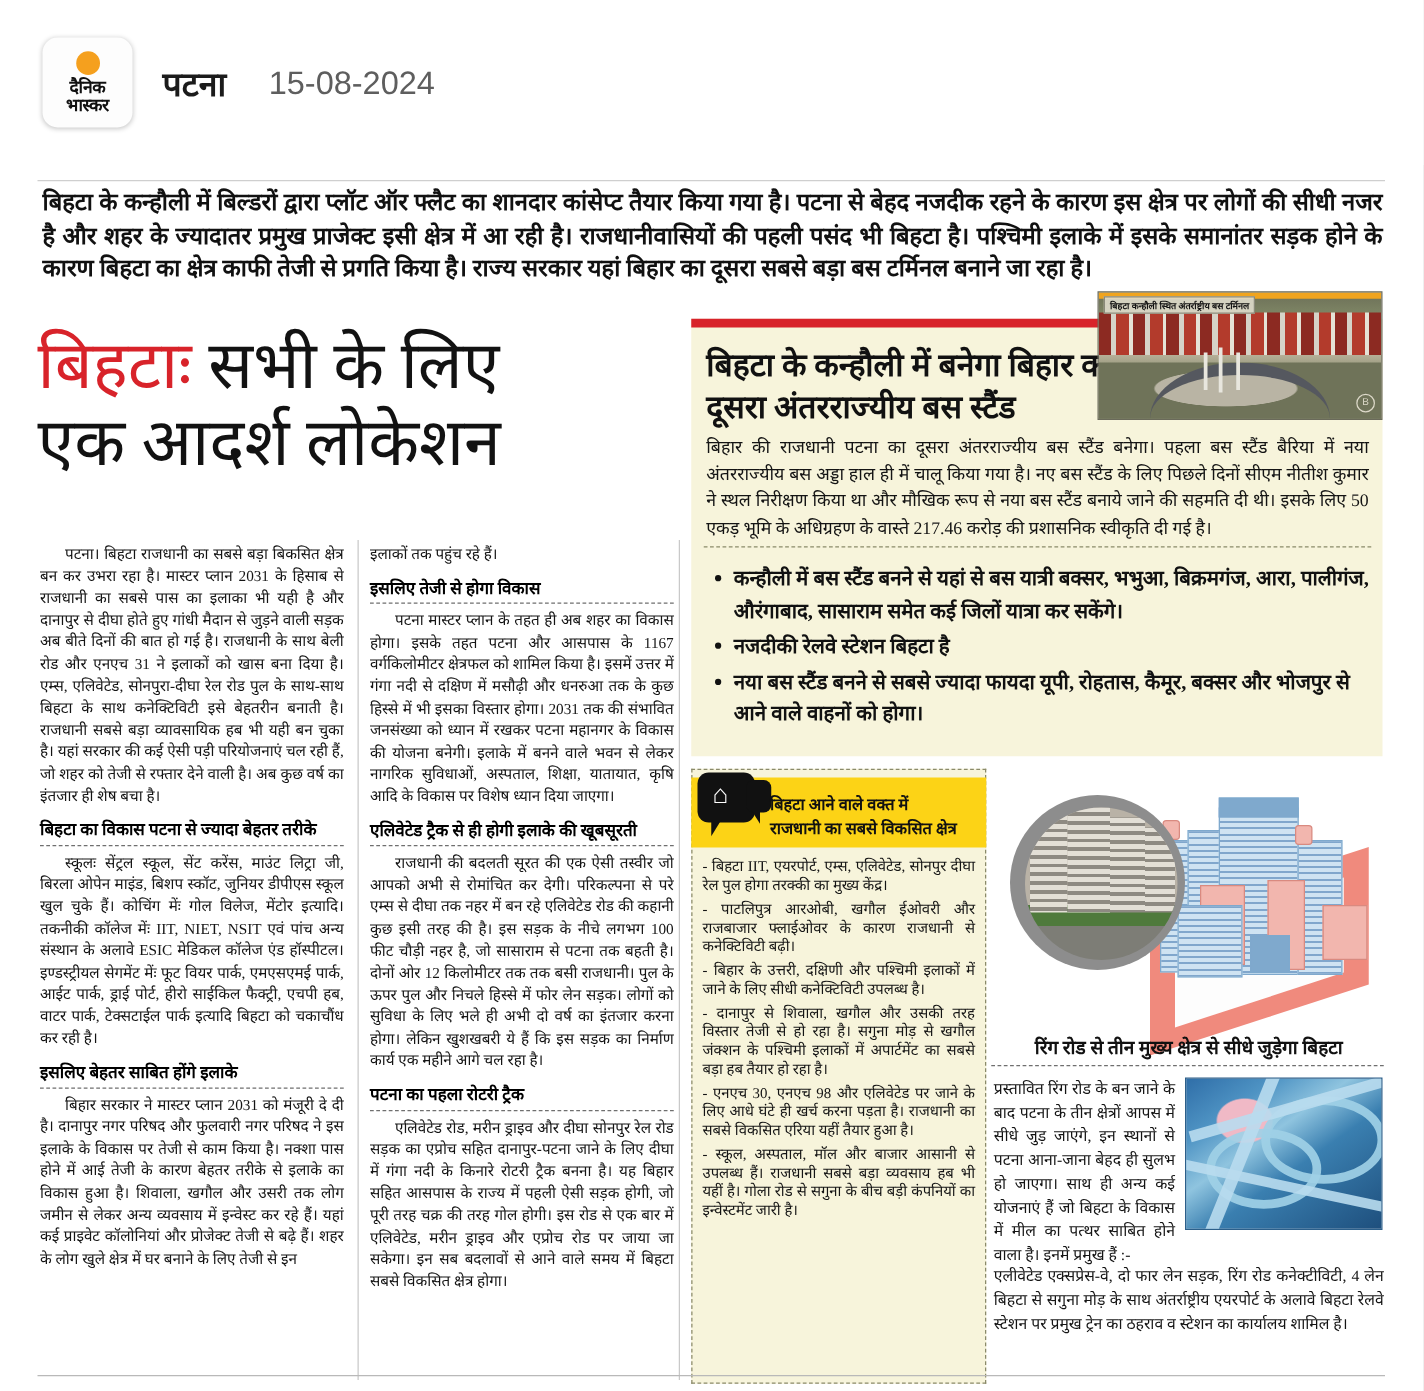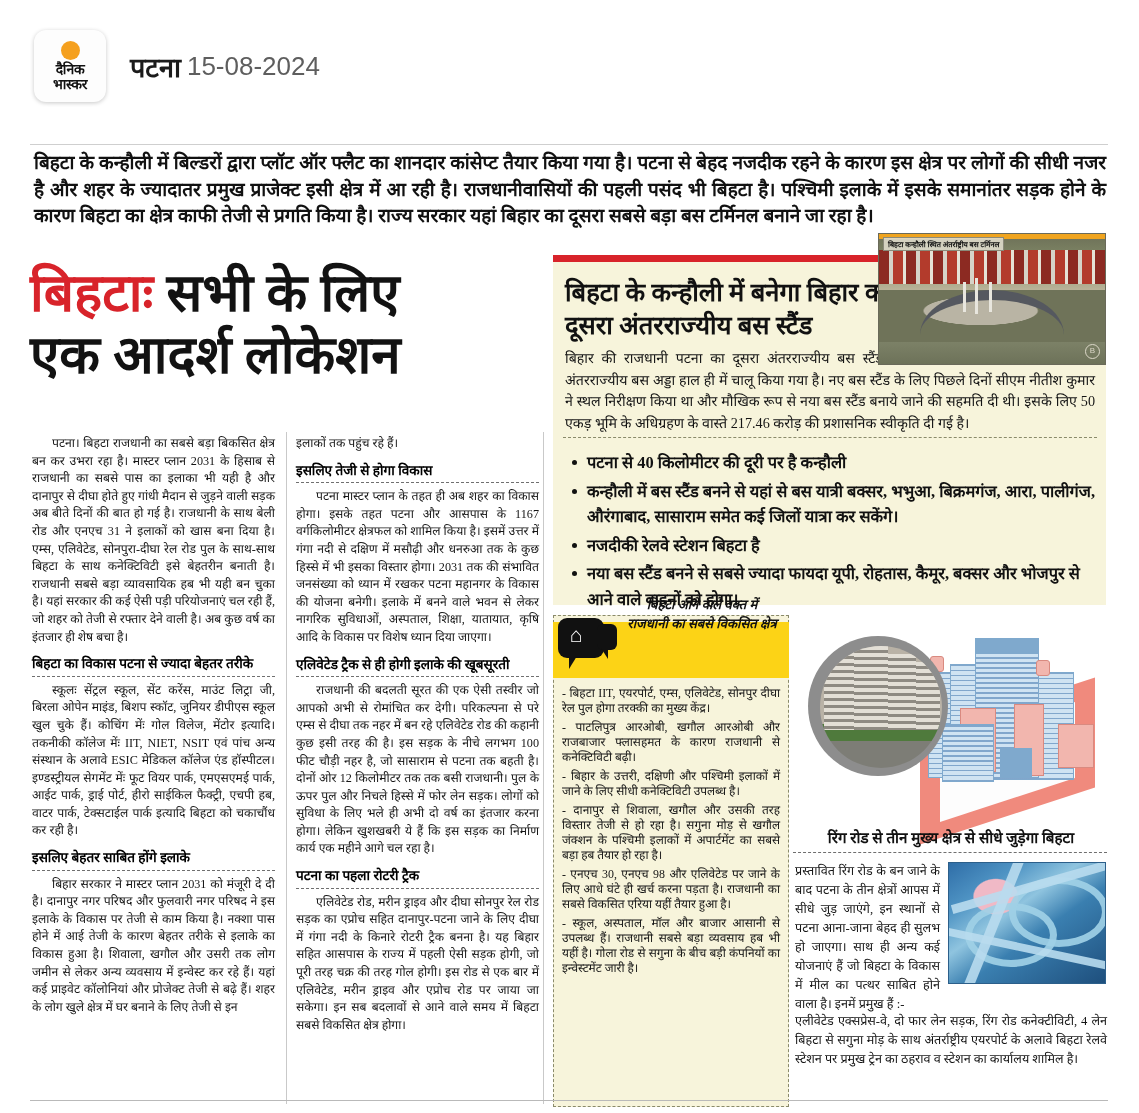--- a/index.html
+++ b/index.html
@@ -20,36 +20,36 @@
     margin-right:24px;
   }
   .logo-sun{width:19px;height:19px;border-radius:50%;background:#f5a01e;margin-bottom:2px;}
   .logo-l1,.logo-l2{
     font-family:"Liberation Sans","DejaVu Sans",sans-serif;
     font-weight:bold;font-size:14px;line-height:14px;color:#111;letter-spacing:-.3px;
   }
   .logo-l2{margin-top:1px;}
   .city{
     font-family:"Liberation Sans","DejaVu Sans",sans-serif;
-    font-size:27px;font-weight:bold;color:#1b1b1b;margin-right:6px;
+    font-size:27px;font-weight:bold;color:#1b1b1b;margin-right:34px;
   }
   .pubdate{
     font-family:"Liberation Sans","DejaVu Sans",sans-serif;
     font-size:26px;color:#5e5e5e;
   }
   
   .intro{
     position:absolute;left:34px;top:150px;width:1072px;
     font-size:19px;line-height:26.5px;color:#111;text-align:justify;
     font-weight:700;
   }
   
   .headline{
     position:absolute;left:30px;top:262px;width:505px;
-    font-size:53px;line-height:62px;font-weight:bold;color:#121212;
+    font-size:53px;line-height:62px;font-weight:normal;color:#121212;
   }
   .headline .hl-red{color:#d8232a;}
   
   .col{position:absolute;font-size:12.2px;line-height:17.6px;color:#141414;text-align:justify;}
   .col p{margin:0 0 3px 0;text-indent:20px;}
   .col p.noindent{text-indent:0;}
   .col1{left:32px;top:435px;width:243px;font-family:Liberation Serif, serif;}
   .col2{left:296px;top:435px;width:243px;}
   .subhead{
     text-align:left;font-weight:bold;font-size:13.6px;color:#000;
@@ -92,21 +92,21 @@
   }
   .bullets li{margin-bottom:3px;}
   .bullets ul{margin:0;padding-left:22px;list-style:none;}
   .bullets li{position:relative;}
   .bullets li:before{
     content:"";position:absolute;left:-15px;top:10px;width:5px;height:5px;
     border-radius:50%;background:#111;
   }
   
   .busphoto{
-    position:absolute;left:878px;top:233px;width:228px;height:132px;
+    position:absolute;left:878px;top:233px;width:228px;height:103px;
     background:linear-gradient(#6c6f57 0%,#7d8464 16%,#9aa07c 30%,#c1b7a0 46%,#8f9478 62%,#6d7259 100%);
     overflow:hidden;border:1px solid #6a6a5a;box-sizing:border-box;
   }
   .bus-strip{position:absolute;left:0;top:16px;width:100%;height:34px;
     background:repeating-linear-gradient(90deg,#8c2a22 0 10px,#d6d3c8 10px 14px,#b33b2c 14px 24px,#e5e2d6 24px 27px);}
   .bus-road{position:absolute;left:0;top:56px;width:100%;height:52px;
     background:radial-gradient(ellipse at 45% 40%,#b9b4a4 0 32%,#6f7359 33% 100%);}
   .bus-curve{position:absolute;left:18%;top:56px;width:64%;height:44px;
     border-top:10px solid #55585f;border-radius:60% 60% 0 0 / 100% 100% 0 0;}
   .bus-pylon{position:absolute;width:3px;height:30px;background:#e8e6de;top:48px;}
@@ -122,24 +122,23 @@
   .bus-topbar{position:absolute;left:0;top:0;width:100%;height:5px;background:#f0a41e;}
   
   .ybox{
     position:absolute;left:553px;top:615px;width:236px;height:492px;
     background:#f7f4db;border:1.6px dashed #8a8a6a;box-sizing:border-box;
   }
   .ybanner{
     position:absolute;left:553px;top:622px;width:236px;height:56px;background:#fcd316;
   }
   .ybanner-txt{
-    position:absolute;left:616px;top:595px;width:172px;
+    position:absolute;left:616px;top:634px;width:172px;
     font-size:13.1px;line-height:19px;font-weight:bold;color:#111;
-    text-align:center;
-    font-style:italic;
+    text-align:left;
   }
   .home-bubble{
     position:absolute;left:558px;top:618px;width:46px;height:40px;background:#111;
     border-radius:9px;
   }
   .home-bubble:after{
     content:"";position:absolute;left:11px;top:38px;border-left:8px solid #111;
     border-bottom:13px solid transparent;
   }
   .home-bubble2{
@@ -273,21 +272,20 @@
     <p>एलिवेटेड रोड, मरीन ड्राइव और दीघा सोनपुर रेल रोड सड़क का एप्रोच सहित दानापुर-पटना जाने के लिए दीघा में गंगा नदी के किनारे रोटरी ट्रैक बनना है। यह बिहार सहित आसपास के राज्य में पहली ऐसी सड़क होगी, जो पूरी तरह चक्र की तरह गोल होगी। इस रोड से एक बार में एलिवेटेड, मरीन ड्राइव और एप्रोच रोड पर जाया जा सकेगा। इन सब बदलावों से आने वाले समय में बिहटा सबसे विकसित क्षेत्र होगा।</p>
   </div>
 
   <div class="cream"></div>
   <div class="cream-topline"></div>
   <div class="cream-head">बिहटा के कन्हौली में बनेगा बिहार का दूसरा अंतरराज्यीय बस स्टैंड</div>
   <div class="cream-body">बिहार की राजधानी पटना का दूसरा अंतरराज्यीय बस स्टैंड बनेगा। पहला बस स्टैंड बैरिया में नया अंतरराज्यीय बस अड्डा हाल ही में चालू किया गया है। नए बस स्टैंड के लिए पिछले दिनों सीएम नीतीश कुमार ने स्थल निरीक्षण किया था और मौखिक रूप से नया बस स्टैंड बनाये जाने की सहमति दी थी। इसके लिए 50 एकड़ भूमि के अधिग्रहण के वास्ते 217.46 करोड़ की प्रशासनिक स्वीकृति दी गई है।</div>
   <div class="cream-dash"></div>
   <div class="bullets">
     <ul>
-      <li>पटना से 40 किलोमीटर की दूरी पर है कन्हौली</li>
       <li>कन्हौली में बस स्टैंड बनने से यहां से बस यात्री बक्सर, भभुआ, बिक्रमगंज, आरा, पालीगंज, औरंगाबाद, सासाराम समेत कई जिलों यात्रा कर सकेंगे।</li>
       <li>नजदीकी रेलवे स्टेशन बिहटा है</li>
       <li>नया बस स्टैंड बनने से सबसे ज्यादा फायदा यूपी, रोहतास, कैमूर, बक्सर और भोजपुर से आने वाले वाहनों को होगा।</li>
     </ul>
   </div>
 
   <div class="busphoto">
     <div class="bus-topbar"></div>
     <div class="bus-strip"></div>
     <div class="bus-road"></div>
@@ -303,21 +301,21 @@
   <div class="ybanner"></div>
   <div class="home-bubble"></div>
   <div class="home-bubble2"></div>
   <div class="home-glyph">⌂</div>
   <div class="ybanner-txt">
     <div>बिहटा आने वाले वक्त में</div>
     <div>राजधानी का सबसे विकसित क्षेत्र</div>
   </div>
   <div class="ylist">
     <p>- बिहटा IIT, एयरपोर्ट, एम्स, एलिवेटेड, सोनपुर दीघा रेल पुल होगा तरक्की का मुख्य केंद्र।</p>
-    <p>- पाटलिपुत्र आरओबी, खगौल आरओबी और राजबाजार फ्लासहमत के कारण राजधानी से कनेक्टिविटी बढ़ी।</p>
+    <p>- पाटलिपुत्र आरओबी, खगौल ईओवरी और राजबाजार फ्लाईओवर के कारण राजधानी से कनेक्टिविटी बढ़ी।</p>
     <p>- बिहार के उत्तरी, दक्षिणी और पश्चिमी इलाकों में जाने के लिए सीधी कनेक्टिविटी उपलब्ध है।</p>
     <p>- दानापुर से शिवाला, खगौल और उसकी तरह विस्तार तेजी से हो रहा है। सगुना मोड़ से खगौल जंक्शन के पश्चिमी इलाकों में अपार्टमेंट का सबसे बड़ा हब तैयार हो रहा है।</p>
     <p>- एनएच 30, एनएच 98 और एलिवेटेड पर जाने के लिए आधे घंटे ही खर्च करना पड़ता है। राजधानी का सबसे विकसित एरिया यहीं तैयार हुआ है।</p>
     <p>- स्कूल, अस्पताल, मॉल और बाजार आसानी से उपलब्ध हैं। राजधानी सबसे बड़ा व्यवसाय हब भी यहीं है। गोला रोड से सगुना के बीच बड़ी कंपनियों का इन्वेस्टमेंट जारी है।</p>
   </div>
 
   <div class="illus">
     <div class="ill-base"></div>
     <div class="ill-base-in"></div>
     <div class="tower tower-lines" style="left:175px;top:18px;width:62px;height:132px;"></div>

